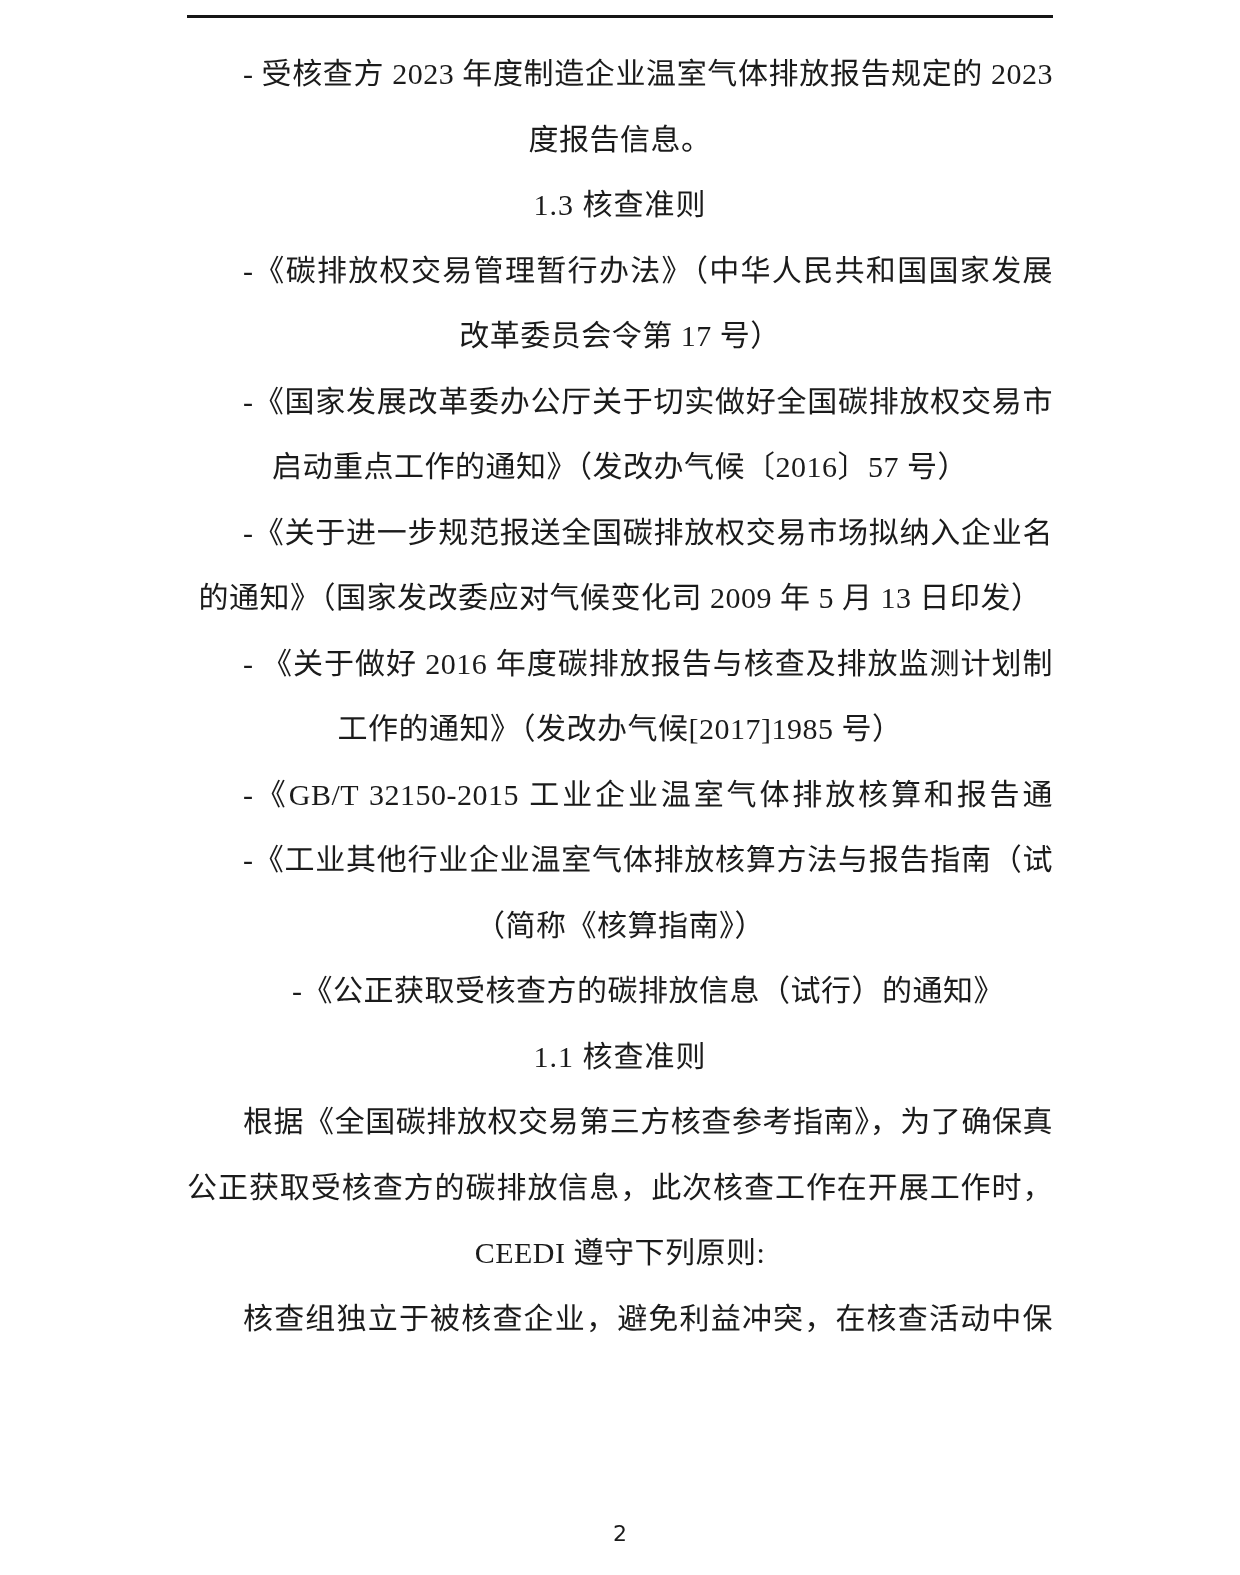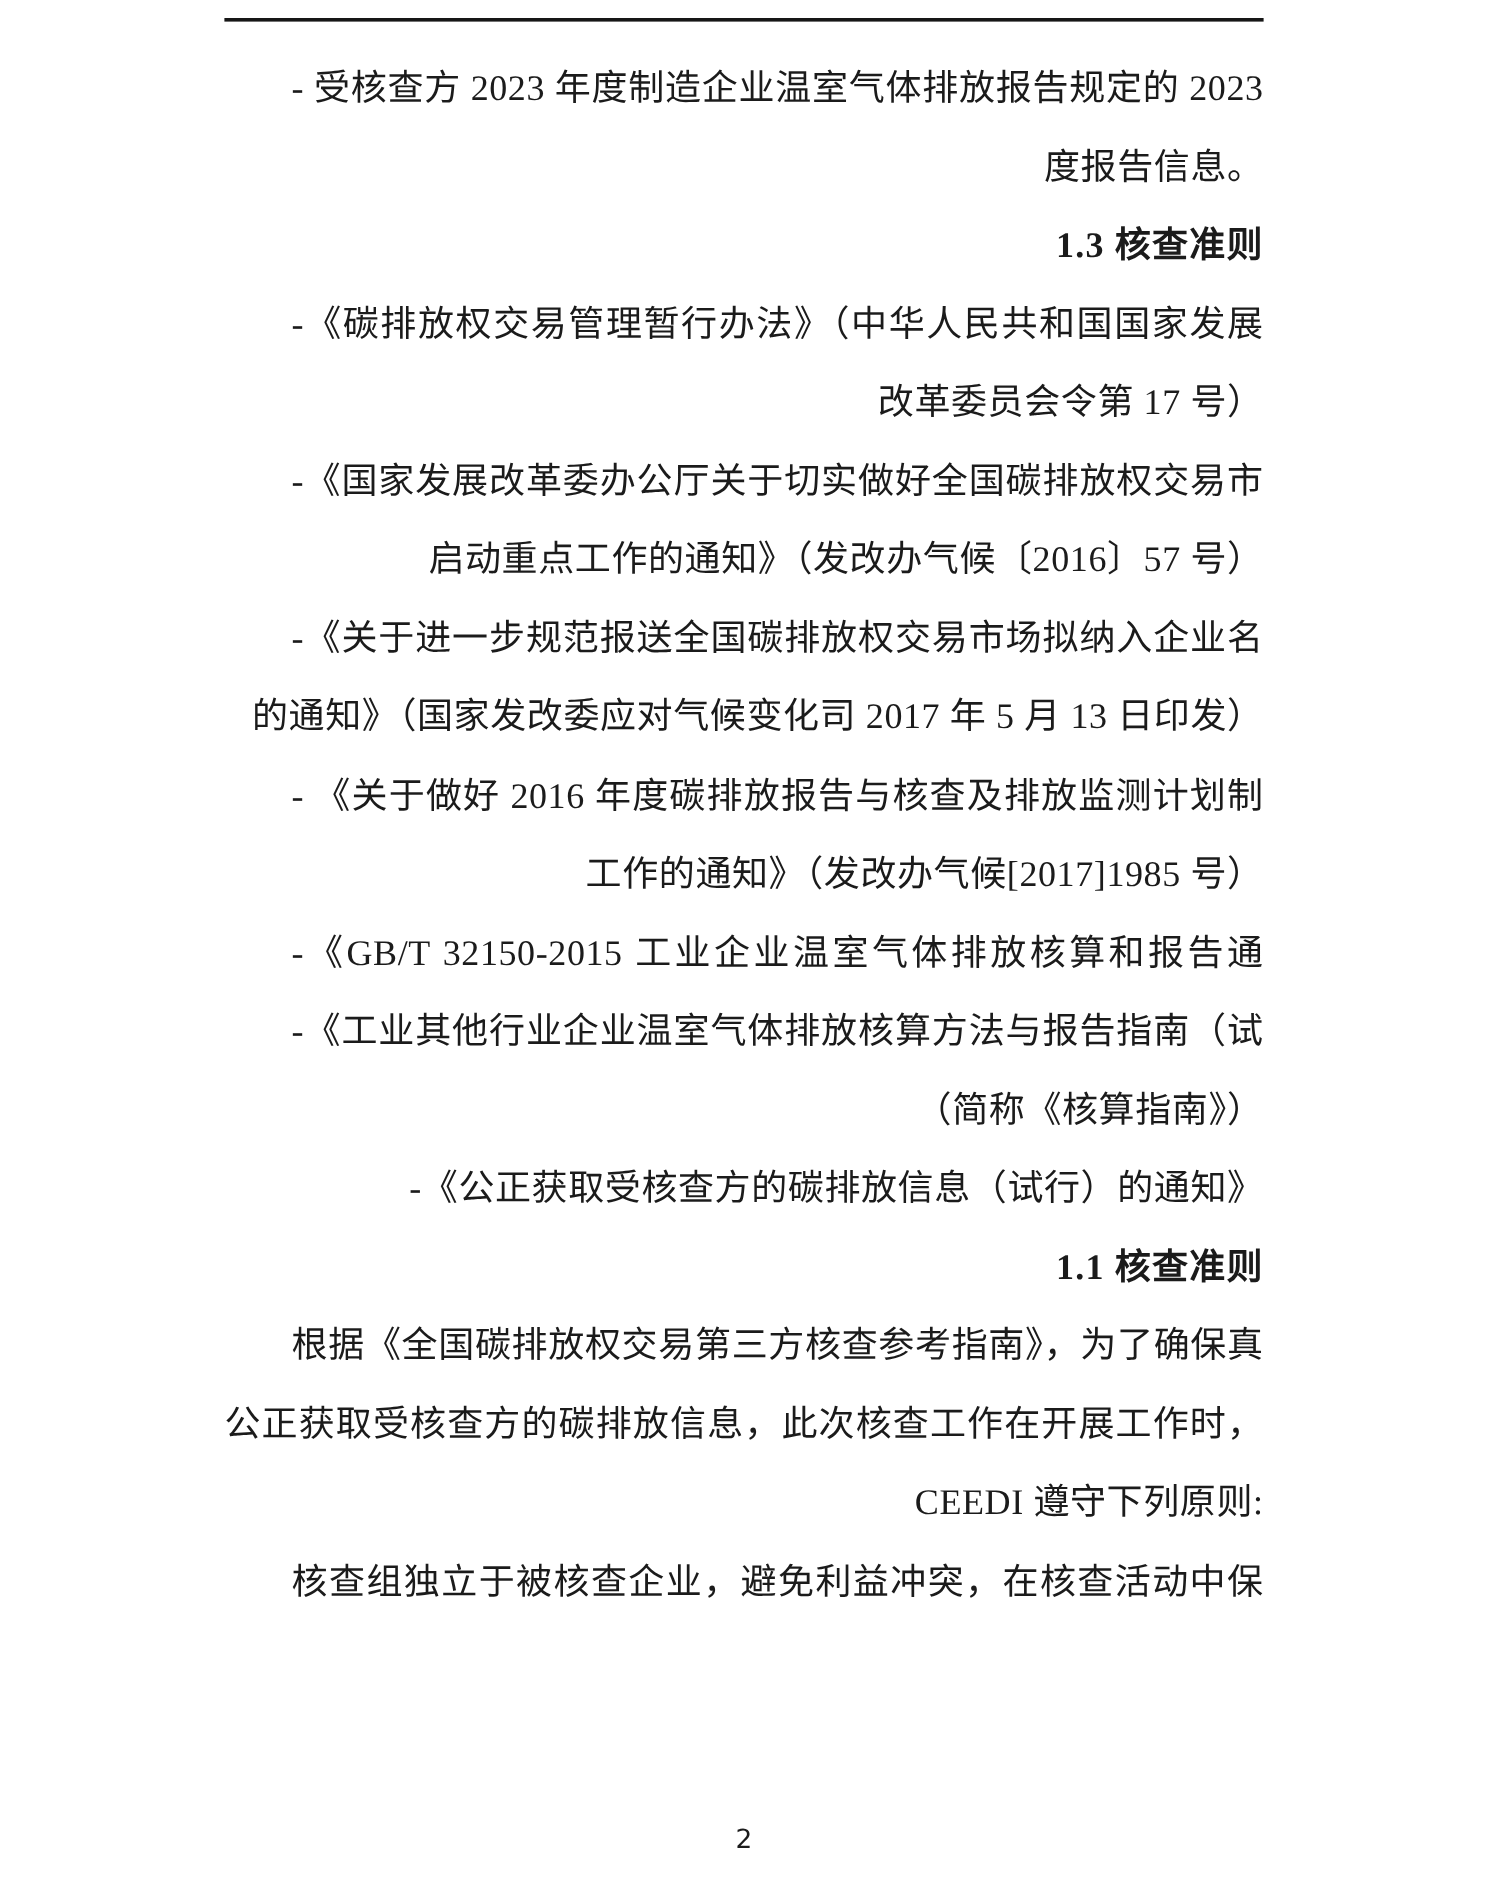--- a/index.html
+++ b/index.html
@@ -28,35 +28,35 @@
   .content {
     position: absolute;
     left: 187px;
     top: 41px;
     width: 866px;
   }
   .line {
     font-size: 30px;
     line-height: 65.5px;
     height: 65.5px;
-    text-align: right;
+    text-align: center;
     white-space: nowrap;
     letter-spacing: 0.5px;
   }
   .line.indent {
     text-indent: 56px;
   }
   .line.fill {
     text-align: justify;
     text-align-last: justify;
     white-space: normal;
     overflow: hidden;
   }
   .line.heading {
-    font-weight: bold;
+    font-weight: normal;
     letter-spacing: 1px;
   }
   .page-number {
     position: absolute;
     left: 0;
     top: 1519px;
     width: 100%;
     text-align: center;
     font-size: 22px;
     line-height: 30px;
@@ -73,21 +73,21 @@
 
   <div class="content">
     <div class="line indent fill">- 受核查方 2023 年度制造企业温室气体排放报告规定的 2023 年</div>
     <div class="line">度报告信息。</div>
     <div class="line heading">1.3 核查准则</div>
     <div class="line indent fill">-《碳排放权交易管理暂行办法》（中华人民共和国国家发展和</div>
     <div class="line">改革委员会令第 17 号）</div>
     <div class="line indent fill">-《国家发展改革委办公厅关于切实做好全国碳排放权交易市场</div>
     <div class="line">启动重点工作的通知》（发改办气候〔2016〕57 号）</div>
     <div class="line indent fill">-《关于进一步规范报送全国碳排放权交易市场拟纳入企业名单</div>
-    <div class="line">的通知》（国家发改委应对气候变化司 2017 年 5 月 13 日印发）</div>
+    <div class="line">的通知》（国家发改委应对气候变化司 2009 年 5 月 13 日印发）</div>
     <div class="line indent fill">- 《关于做好 2016 年度碳排放报告与核查及排放监测计划制定</div>
     <div class="line">工作的通知》（发改办气候[2017]1985 号）</div>
     <div class="line indent fill">-《GB/T 32150-2015 工业企业温室气体排放核算和报告通则》</div>
     <div class="line indent fill">-《工业其他行业企业温室气体排放核算方法与报告指南（试行）》</div>
     <div class="line">（简称《核算指南》）</div>
     <div class="line indent">-《公正获取受核查方的碳排放信息（试行）的通知》</div>
     <div class="line heading">1.1 核查准则</div>
     <div class="line indent fill">根据《全国碳排放权交易第三方核查参考指南》，为了确保真实</div>
     <div class="line fill">公正获取受核查方的碳排放信息，此次核查工作在开展工作时，</div>
     <div class="line">CEEDI 遵守下列原则:</div>

